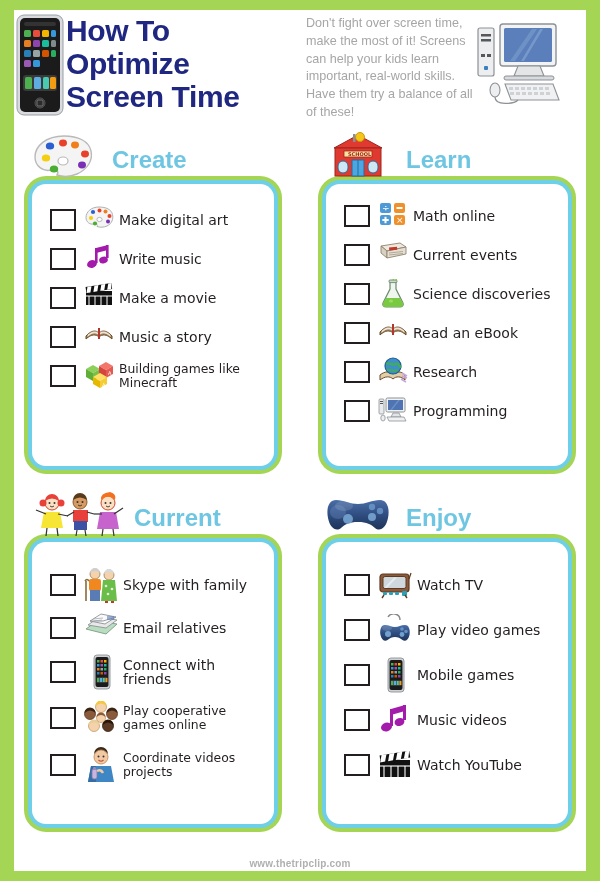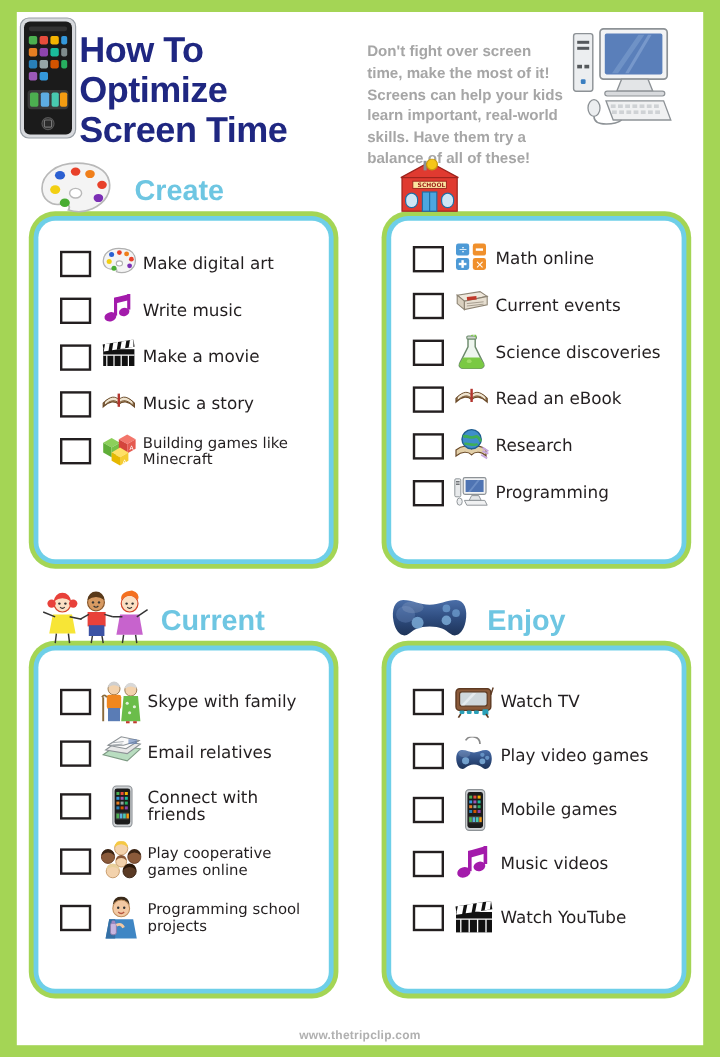--- a/index.html
+++ b/index.html
@@ -34,39 +34,38 @@
     display: flex;
     align-items: flex-start;
   }
   #phone-wrap {
     width: 52px;
     margin: 3px 0 0 0;
     flex: 0 0 52px;
   }
   #title-block {
     flex: 0 0 232px;
-    padding-top: 16px;
+    padding-top: 4px;
   }
   .title-line {
     color: #1F2781;
     font-weight: bold;
     font-size: 30px;
     line-height: 33px;
     letter-spacing: -0.4px;
     white-space: nowrap;
   }
   #blurb {
     flex: 1 1 auto;
     color: #a6a6a6;
-    font-weight: bold;
+    font-weight: normal;
     font-size: 12.6px;
     line-height: 17.8px;
     padding: 5px 0 0 8px;
     max-width: 176px;
-    margin-top: 20px;
   }
   #pc-wrap {
     flex: 0 0 86px;
     padding-top: 6px;
   }
 
   
   #grid {
     position: absolute;
     left: 0; top: 122px;
@@ -384,20 +383,21 @@
               <rect x="29" y="2" width="2.5" height="8" fill="#8a8f94"></rect>
               <circle cx="36" cy="5" r="4.5" fill="#f5c518" stroke="#c79a0d" stroke-width="1"></circle>
               <rect x="20" y="19" width="28" height="6" fill="#fbe5a0" stroke="#9e241d" stroke-width=".8"></rect>
               <text x="24" y="24" font-size="5" fill="#9e241d" font-family="DejaVu Sans" font-weight="bold">SCHOOL</text>
               <rect x="28" y="28" width="12" height="16" fill="#4da6e0" stroke="#1f6fa5" stroke-width="1"></rect>
               <line x1="34" y1="28" x2="34" y2="44" stroke="#1f6fa5" stroke-width="1"></line>
               <rect x="14" y="29" width="10" height="12" rx="5" fill="#cfe6f5" stroke="#1f6fa5" stroke-width="1"></rect>
               <rect x="44" y="29" width="10" height="12" rx="5" fill="#cfe6f5" stroke="#1f6fa5" stroke-width="1"></rect>
             </svg>
           </div>
+          <div class="quad-title">Learn</div>
         </div>
         <div class="card">
           <div class="card-inner">
             <div class="card-face" style="padding-top:12px">
 
               <div class="item" style="min-height:39px">
                 <div class="cbox"></div>
                 <div class="item-icon">
                   <svg width="30" height="26" viewBox="0 0 30 26">
                     <rect x="2" y="2" width="11" height="10" rx="2" fill="#4d9ad6"></rect>
@@ -666,21 +666,21 @@
                     <circle cx="14.5" cy="9.5" r="1" fill="#333"></circle>
                       <circle cx="19.5" cy="9.5" r="1" fill="#333"></circle>
                     <path d="M14.5 13 q2.5 2.5 5 0" fill="none" stroke="#b5543f" stroke-width="1.1"></path>
                     <path d="M7 19 L27 19 L30 35 L4 35 Z" fill="#3f86c4"></path>
                     <path d="M7 19 L12 19 L12 35 L4 35 Z" fill="#336fa5"></path>
                     <rect x="8" y="22" width="5" height="10" rx="2" fill="#c8b6e0" stroke="#8a7aa8" stroke-width=".8"></rect>
                     <rect x="9" y="20" width="3" height="3" rx="1" fill="#9b87c0"></rect>
                     <path d="M13 24 q4 -2 6 2" fill="none" stroke="#f3c9a3" stroke-width="2.4"></path>
                   </svg>
                 </div>
-                <div class="item-label lbl-wide">Programming school projects</div>
+                <div class="item-label lbl-wide">Coordinate videos projects</div>
               </div>
 
             </div>
           </div>
         </div>
       </div>
 
       <div class="quad">
         <div class="quad-head">
           <div class="quad-emblem">

